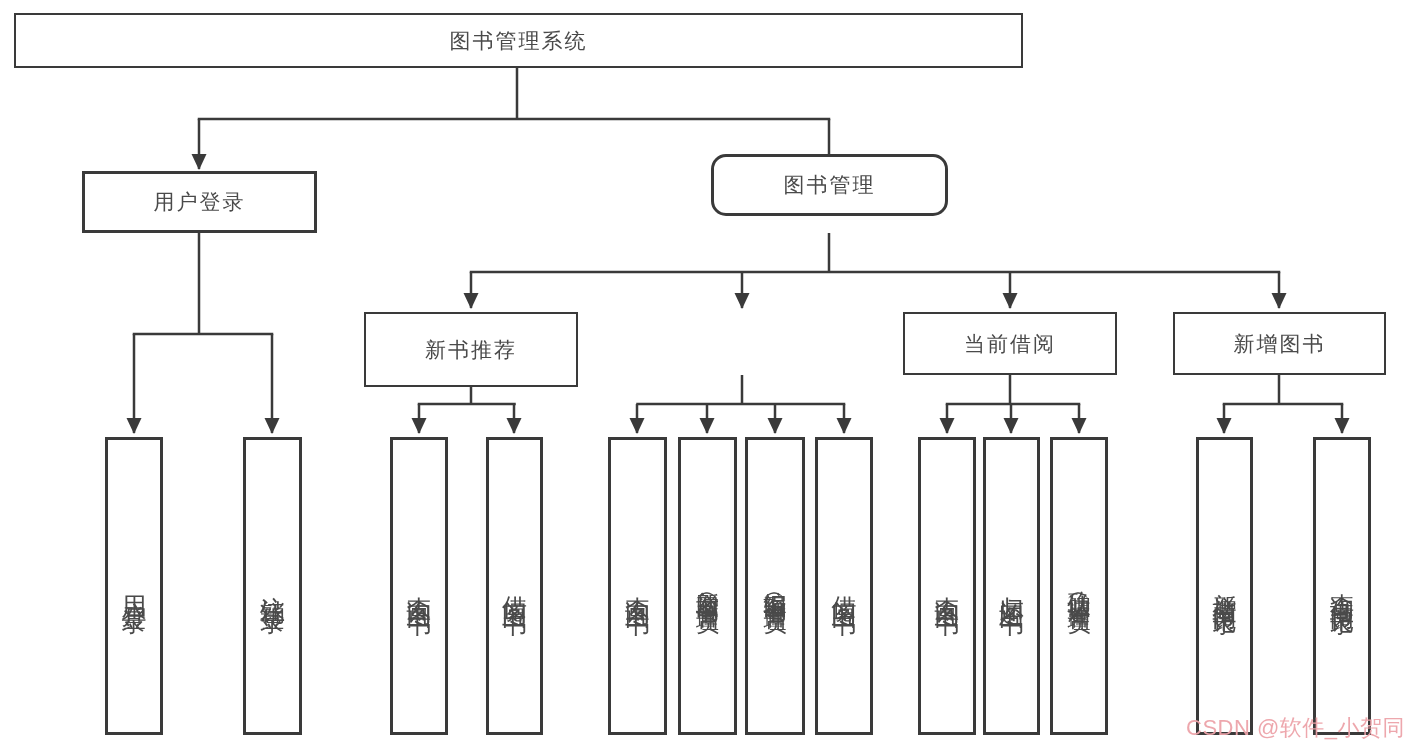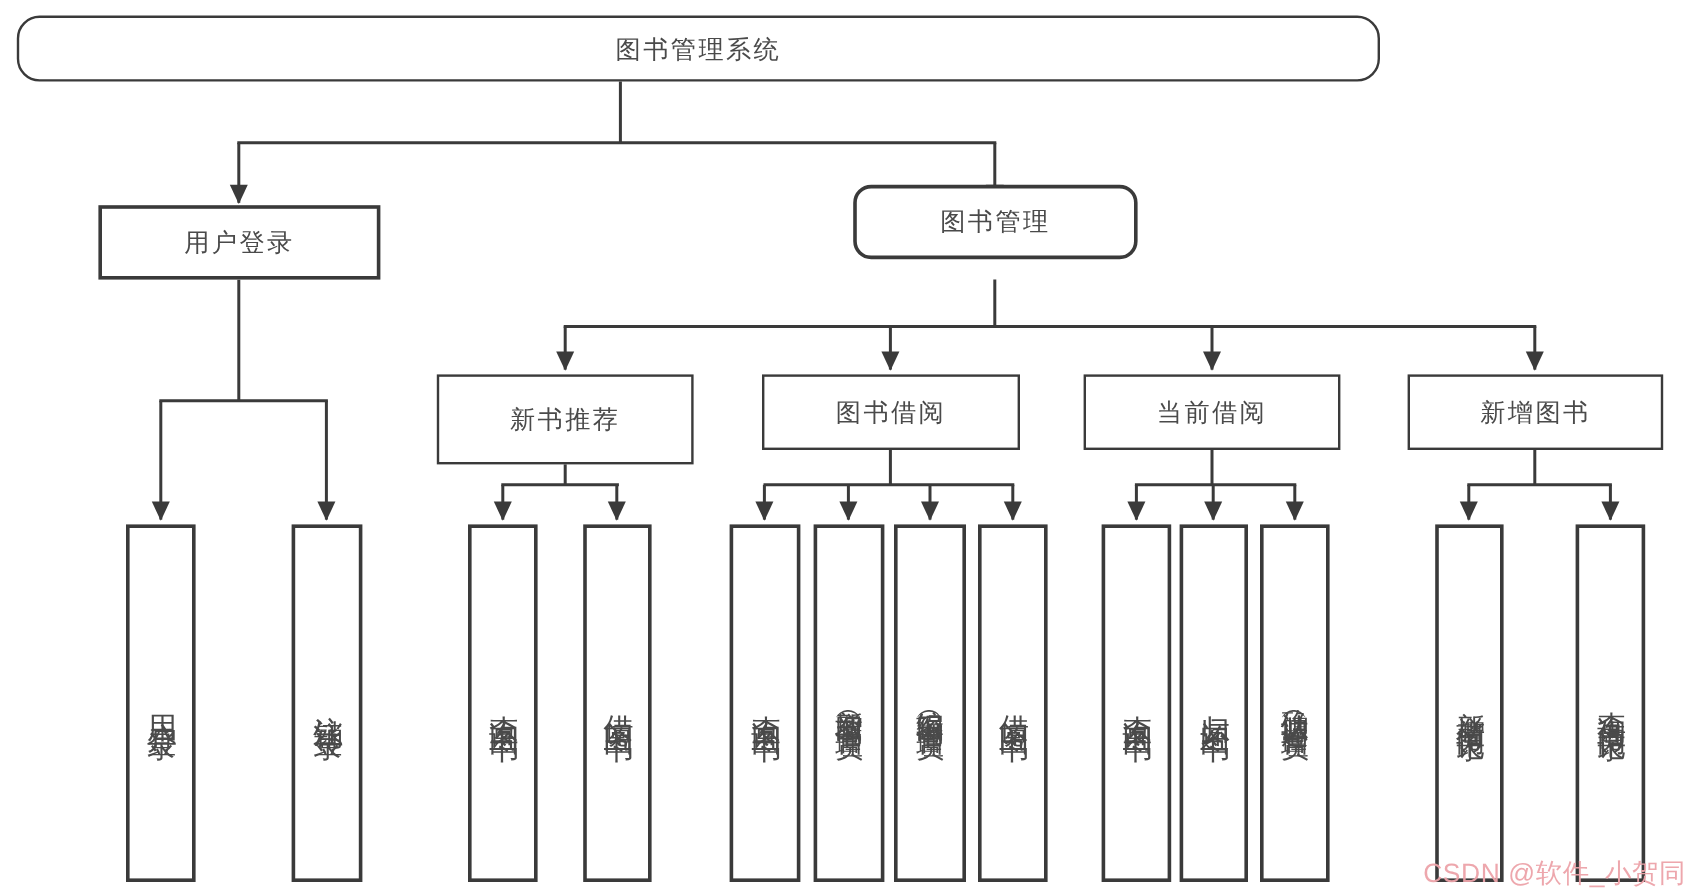--- a/index.html
+++ b/index.html
@@ -110,27 +110,26 @@
       </g>
 
       <g>
         <path d="M1279,375 L1279,404 M1222.75,404 L1343.25,404"></path>
         <line x1="1224" y1="404" x2="1224" y2="433" marker-end="url(#ah)"></line>
         <line x1="1342" y1="404" x2="1342" y2="433" marker-end="url(#ah)"></line>
       </g>
     </g>
   </svg>
 
-  <div class="node hnode" style="left:14px; top:13px; width:1136px; height:55px;border-radius:19px;">图书管理系统</div>
+  <div class="node hnode" style="left:14px; top:13px; width:1009px; height:55px;">图书管理系统</div>
 
   <div class="node hnode lvl2" style="left:82px; top:171px; width:235px; height:62px;">用户登录</div>
   <div class="node hnode lvl2" style="left:711px; top:154px; width:237px; height:62px;border-radius:15px;">图书管理</div>
 
   <div class="node hnode lvl3" style="left:364px; top:312px; width:214px; height:75px;">新书推荐</div>
-  <div class="node hnode lvl3" style="left:635px; top:312px; width:215px; height:63px;">图书借阅</div>
   <div class="node hnode lvl3" style="left:903px; top:312px; width:214px; height:63px;font-family:Liberation Mono, monospace;">当前借阅</div>
   <div class="node hnode lvl3" style="left:1173px; top:312px; width:213px; height:63px;">新增图书</div>
 
   <div class="node leaf" style="left:105px; top:437px; width:58px; height:298px;">用户登录</div>
   <div class="node leaf" style="left:243px; top:437px; width:59px; height:298px;">注销登录</div>
 
   <div class="node leaf" style="left:390px; top:437px; width:58px; height:298px;">查询图书</div>
   <div class="node leaf" style="left:486px; top:437px; width:57px; height:298px;">借阅图书</div>
 
   <div class="node leaf" style="left:608px; top:437px; width:59px; height:298px;">查询图书</div>

